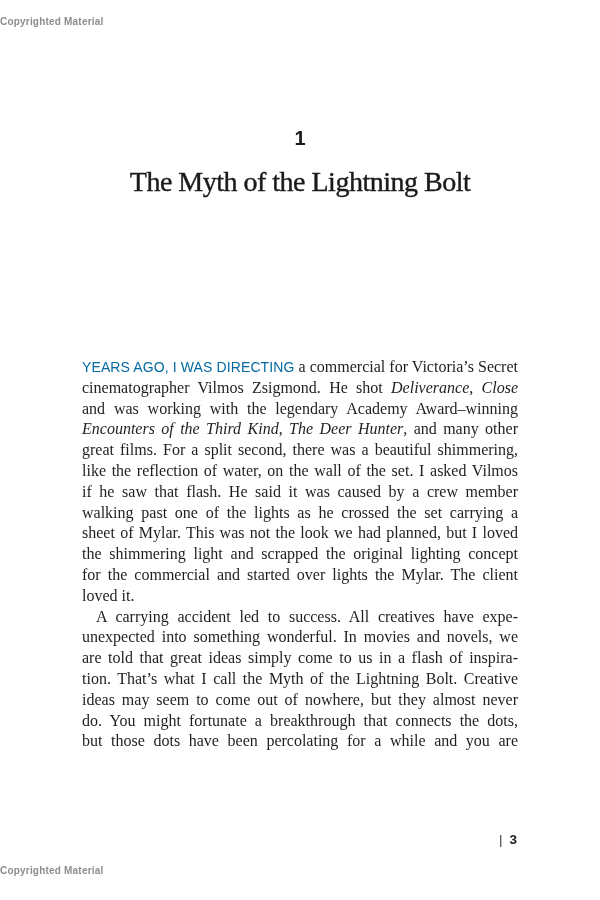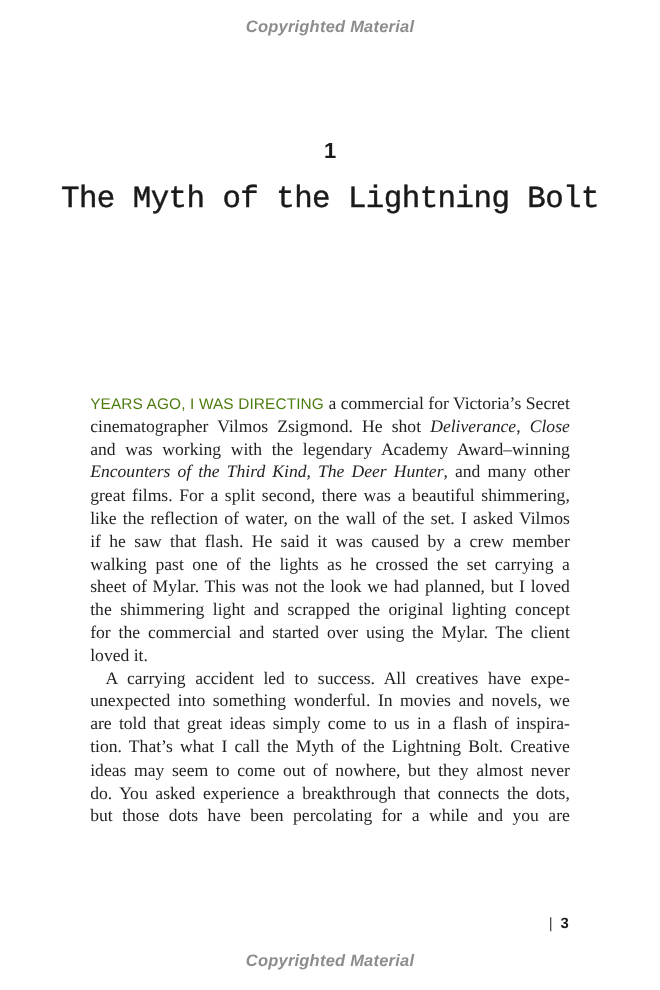--- a/index.html
+++ b/index.html
@@ -9,48 +9,47 @@
     width: 600px;
     height: 900px;
     margin: 0 auto;
     background: #ffffff;
     overflow: hidden;
   }
   .copyright {
     position: absolute;
     left: 0;
     width: 100%;
-    text-align: center;
+    text-align: left;
     font-family: "Liberation Sans", sans-serif;
-    font-size: 15px;
+    font-size: 10px;
     font-weight: 700;
     letter-spacing: 0.2px;
     color: #8d8d8d;
-    font-style: italic;
   }
   .copyright.top { top: 16px; }
   .copyright.bottom { top: 865px; }
   .chapter-number {
     position: absolute;
     top: 127px;
     left: 0;
     width: 100%;
     text-align: center;
     font-family: "Liberation Sans", sans-serif;
     font-size: 20px;
     font-weight: 700;
     color: #1a1a1a;
   }
   .chapter-title {
     position: absolute;
     top: 166px;
     left: 0;
     width: 100%;
     text-align: center;
-    font-family: Liberation Mono, monospace;
+    font-family: Liberation Serif, serif;
     font-size: 28px;
     font-weight: 400;
     letter-spacing: -0.5px;
     color: #1a1a1a;
     -webkit-text-stroke: 0.4px #1a1a1a;
   }
   .body-text {
     position: absolute;
     top: 357px;
     left: 82px;
@@ -63,21 +62,21 @@
     line-height: 20.8px;
     text-align: justify;
     text-align-last: justify;
   }
   .line.line-left { text-align-last: left; }
   .line.line-indent { text-indent: 14px; }
   .lead {
     font-family: "Liberation Sans", sans-serif;
     font-size: 14px;
     letter-spacing: 0.1px;
-    color: #4d7c0f;
+    color: #0369a1;
   }
   .italic { font-style: italic; }
   .page-footer {
     position: absolute;
     top: 832px;
     right: 83px;
     font-family: "Liberation Sans", sans-serif;
     font-size: 13.5px;
     color: #1a1a1a;
   }
@@ -103,28 +102,28 @@
       <div class="line"><span class="lead">YEARS AGO, I WAS DIRECTING</span><span> a commercial for Victoria’s Secret</span></div>
       <div class="line"><span>cinematographer Vilmos Zsigmond. He shot </span><span class="italic">Deliverance</span><span>, </span><span class="italic">Close</span></div>
       <div class="line"><span>and was working with the legendary Academy Award–winning</span></div>
       <div class="line"><span class="italic">Encounters of the Third Kind</span><span>, </span><span class="italic">The Deer Hunter</span><span>, and many other</span></div>
       <div class="line"><span>great films. For a split second, there was a beautiful shimmering,</span></div>
       <div class="line"><span>like the reflection of water, on the wall of the set. I asked Vilmos</span></div>
       <div class="line"><span>if he saw that flash. He said it was caused by a crew member</span></div>
       <div class="line"><span>walking past one of the lights as he crossed the set carrying a</span></div>
       <div class="line"><span>sheet of Mylar. This was not the look we had planned, but I loved</span></div>
       <div class="line"><span>the shimmering light and scrapped the original lighting concept</span></div>
-      <div class="line"><span>for the commercial and started over using the Mylar. The client</span></div>
+      <div class="line"><span>for the commercial and started over lights the Mylar. The client</span></div>
       <div class="line line-left"><span>loved it.</span></div>
       <div class="line line-indent"><span>A carrying accident led to success. All creatives have expe-</span></div>
       <div class="line"><span>unexpected into something wonderful. In movies and novels, we</span></div>
       <div class="line"><span>are told that great ideas simply come to us in a flash of inspira-</span></div>
       <div class="line"><span>tion. That’s what I call the Myth of the Lightning Bolt. Creative</span></div>
       <div class="line"><span>ideas may seem to come out of nowhere, but they almost never</span></div>
-      <div class="line"><span>do. You asked experience a breakthrough that connects the dots,</span></div>
+      <div class="line"><span>do. You might fortunate a breakthrough that connects the dots,</span></div>
       <div class="line"><span>but those dots have been percolating for a while and you are</span></div>
     </div>
 
   <div class="page-footer">
     <span class="footer-bar">|</span><span class="footer-num">3</span>
   </div>
 
   <div class="copyright bottom">Copyrighted Material</div>
 
 </div>

